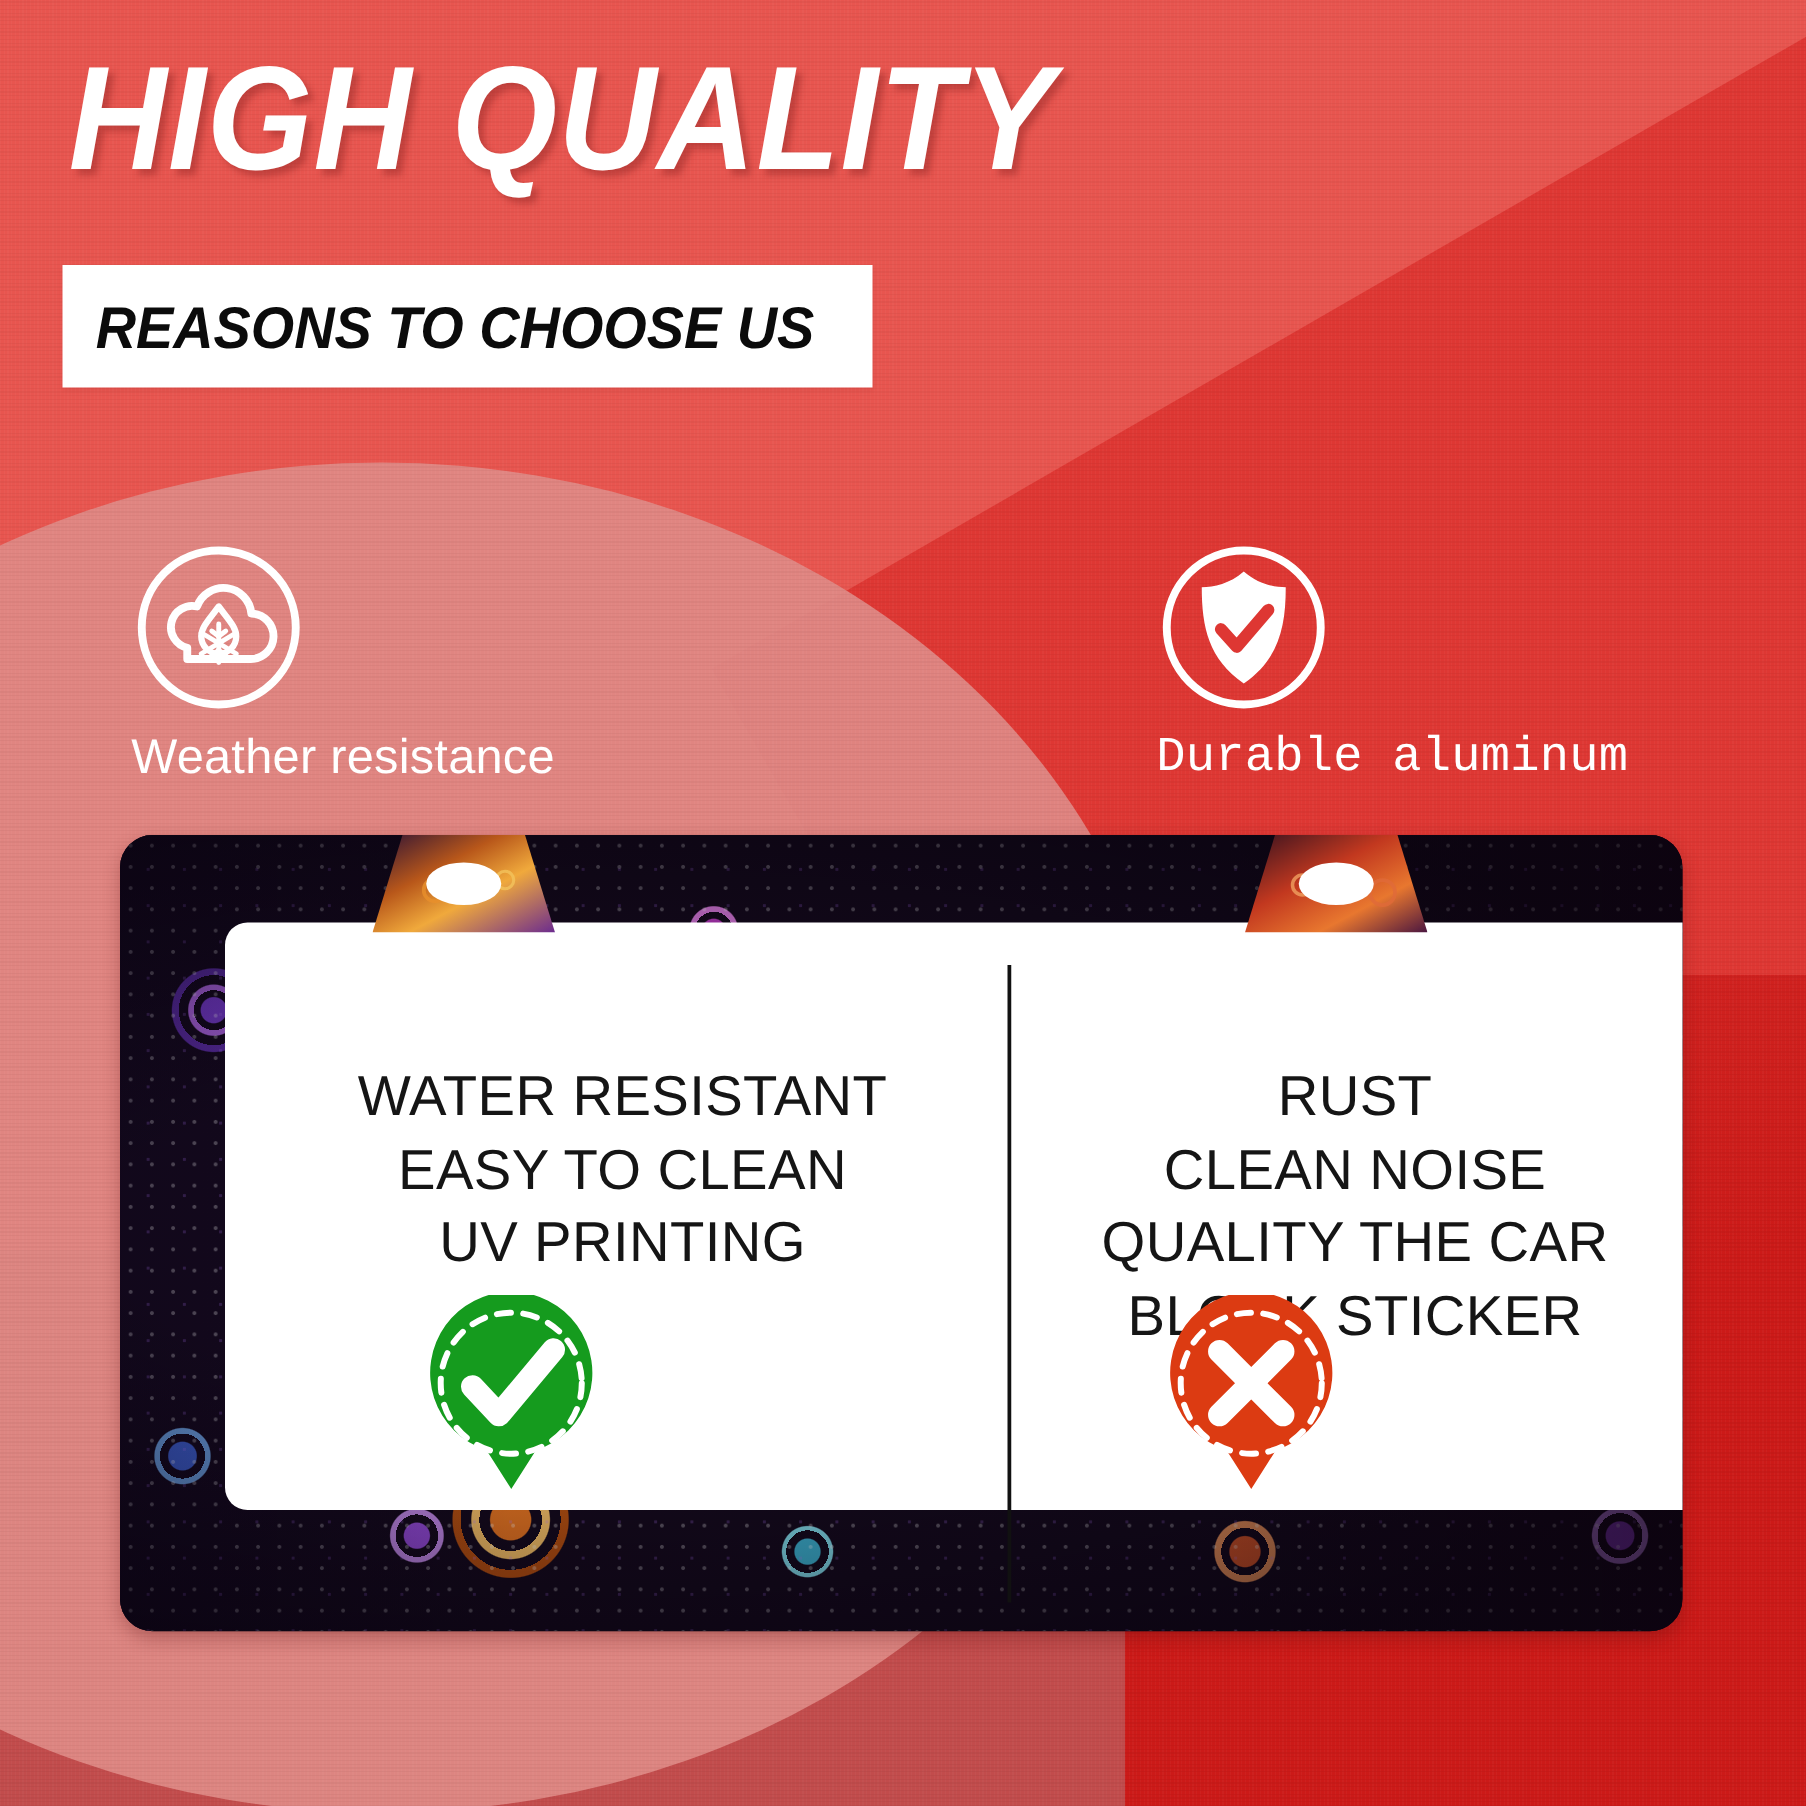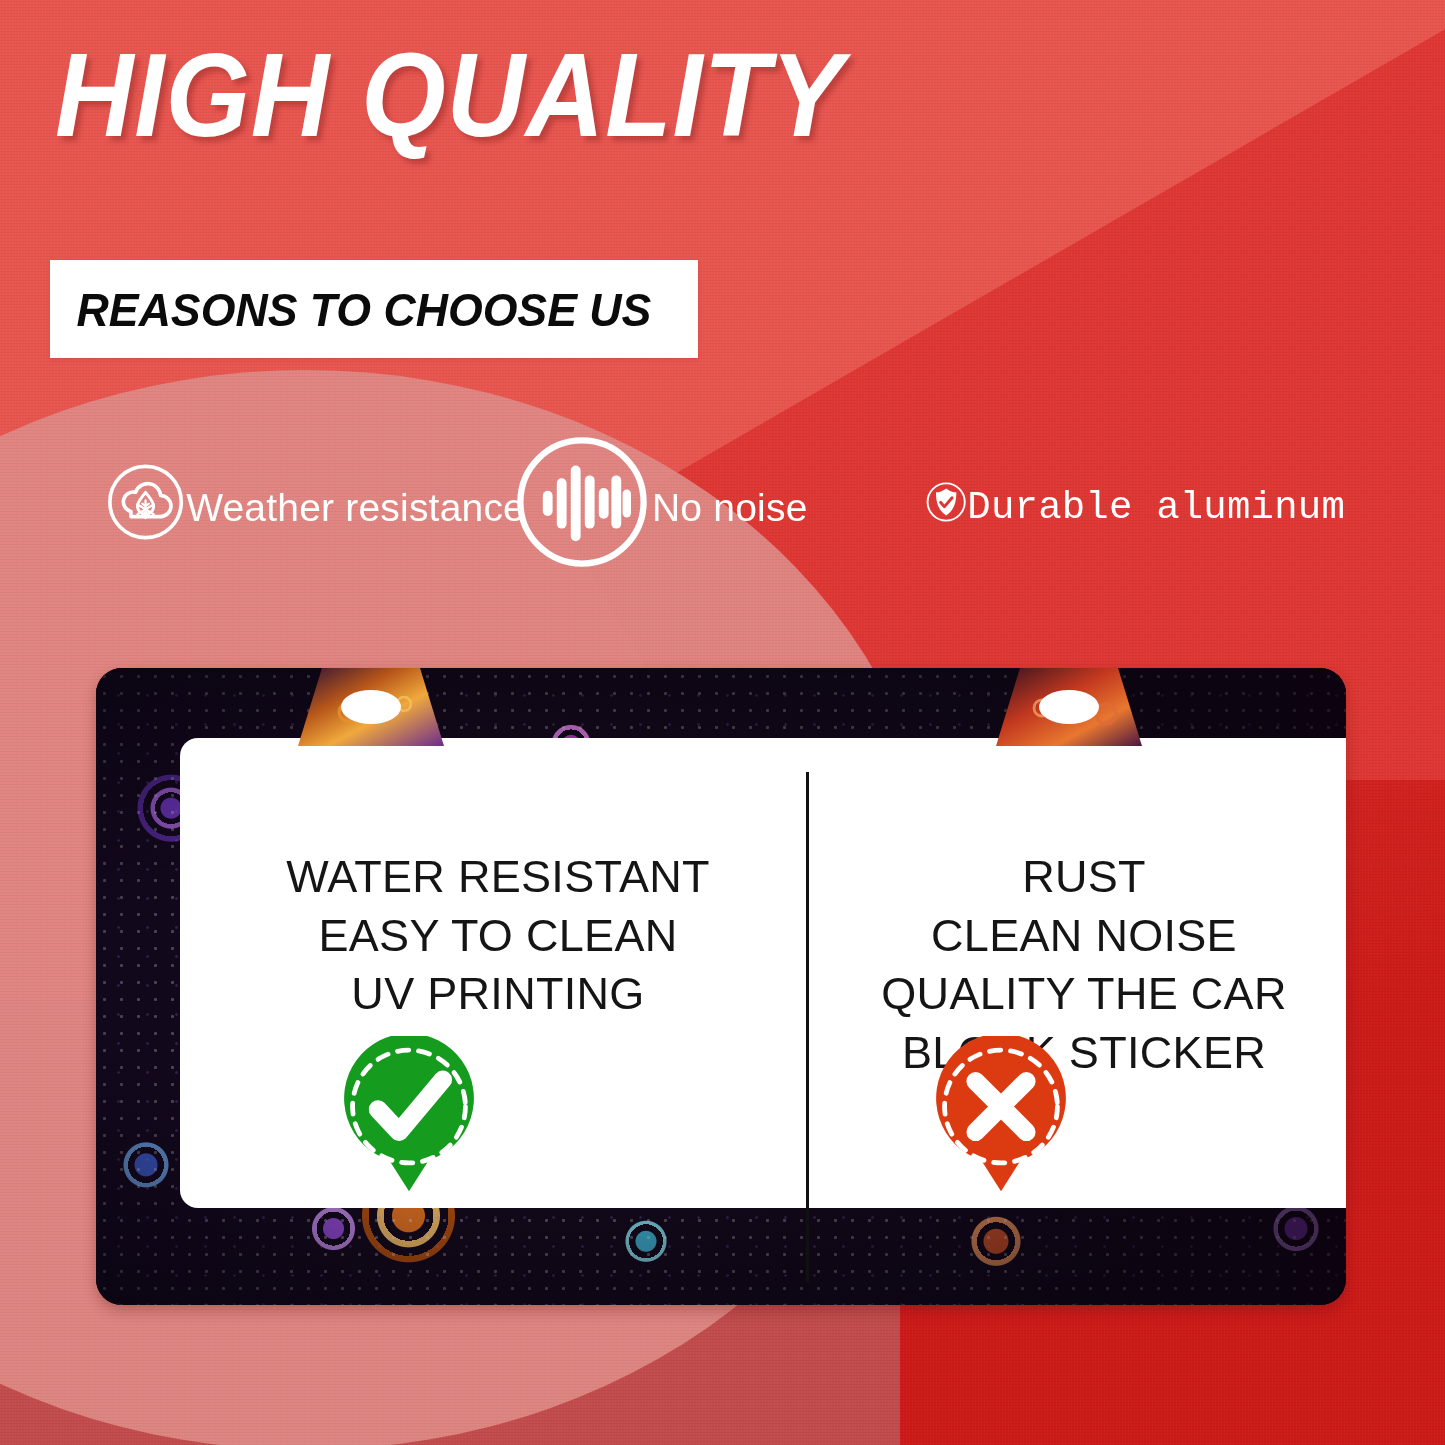--- a/index.html
+++ b/index.html
@@ -91,21 +91,20 @@
   .subtitle-banner {
     position: absolute;
     left: 50px;
     top: 212px;
     width: 648px;
     height: 98px;
     background: #FFFFFF;
     display: flex;
     align-items: center;
     box-shadow: 0 2px 4px rgba(120,25,25,0.12);
-    margin-top: 48px;
   }
   .subtitle-text {
     font-size: 47px;
     font-weight: bold;
     font-style: italic;
     color: #0B0B0B;
     letter-spacing: 0px;
     padding-left: 28px;
     transform: scaleX(0.95);
     transform-origin: left center;
@@ -117,21 +116,21 @@
     position: absolute;
     left: 0;
     top: 432px;
     width: 1445px;
     height: 215px;
   }
   .feature {
     position: absolute;
     top: 0;
     display: flex;
-    align-items: center;
+    flex-direction: column;
     width: 420px;
   }
   .feature-1 { left: 105px; }
   .feature-2 { left: 512px; }
   .feature-3 { left: 925px; font-family: Liberation Mono, monospace; }
 
   .feat-icon {
     width: 140px;
     height: 140px;
   }
@@ -339,35 +338,20 @@
           <line x1="60" y1="53" x2="40" y2="65"></line>
           <line x1="46" y1="52" x2="50" y2="55"></line>
           <line x1="54" y1="52" x2="50" y2="55"></line>
           <line x1="46" y1="66" x2="50" y2="63"></line>
           <line x1="54" y1="66" x2="50" y2="63"></line>
         </g>
       </svg>
       <div class="feat-label">Weather resistance</div>
     </div>
 
-    <div class="feature feature-2">
-      <svg class="feat-icon" viewBox="0 0 100 100">
-        <circle cx="50" cy="50" r="44" fill="none" stroke="#FFFFFF" stroke-width="4.5"></circle>
-        <g fill="#FFFFFF">
-          <rect x="22" y="42" width="7" height="18" rx="3.5"></rect>
-          <rect x="32" y="33" width="7" height="36" rx="3.5"></rect>
-          <rect x="42" y="24" width="7" height="54" rx="3.5"></rect>
-          <rect x="52" y="31" width="7" height="38" rx="3.5"></rect>
-          <rect x="62" y="40" width="7" height="22" rx="3.5"></rect>
-          <rect x="71" y="31" width="7" height="38" rx="3.5"></rect>
-          <rect x="79" y="41" width="6" height="20" rx="3"></rect>
-        </g>
-      </svg>
-      <div class="feat-label">No noise</div>
-    </div>
 
     <div class="feature feature-3">
       <svg class="feat-icon" viewBox="0 0 100 100">
         <circle cx="50" cy="50" r="44" fill="none" stroke="#FFFFFF" stroke-width="4.5"></circle>
         <path d="M50 18 C42 25 33 27 26 27 C26 50 30 68 50 82 C70 68 74 50 74 27 C67 27 58 25 50 18 z" fill="#FFFFFF"></path>
         <path d="M37 51 L46 61 L64 40" fill="none" stroke="#DE3733" stroke-width="7" stroke-linecap="round" stroke-linejoin="round"></path>
       </svg>
       <div class="feat-label">Durable aluminum</div>
     </div>
 

